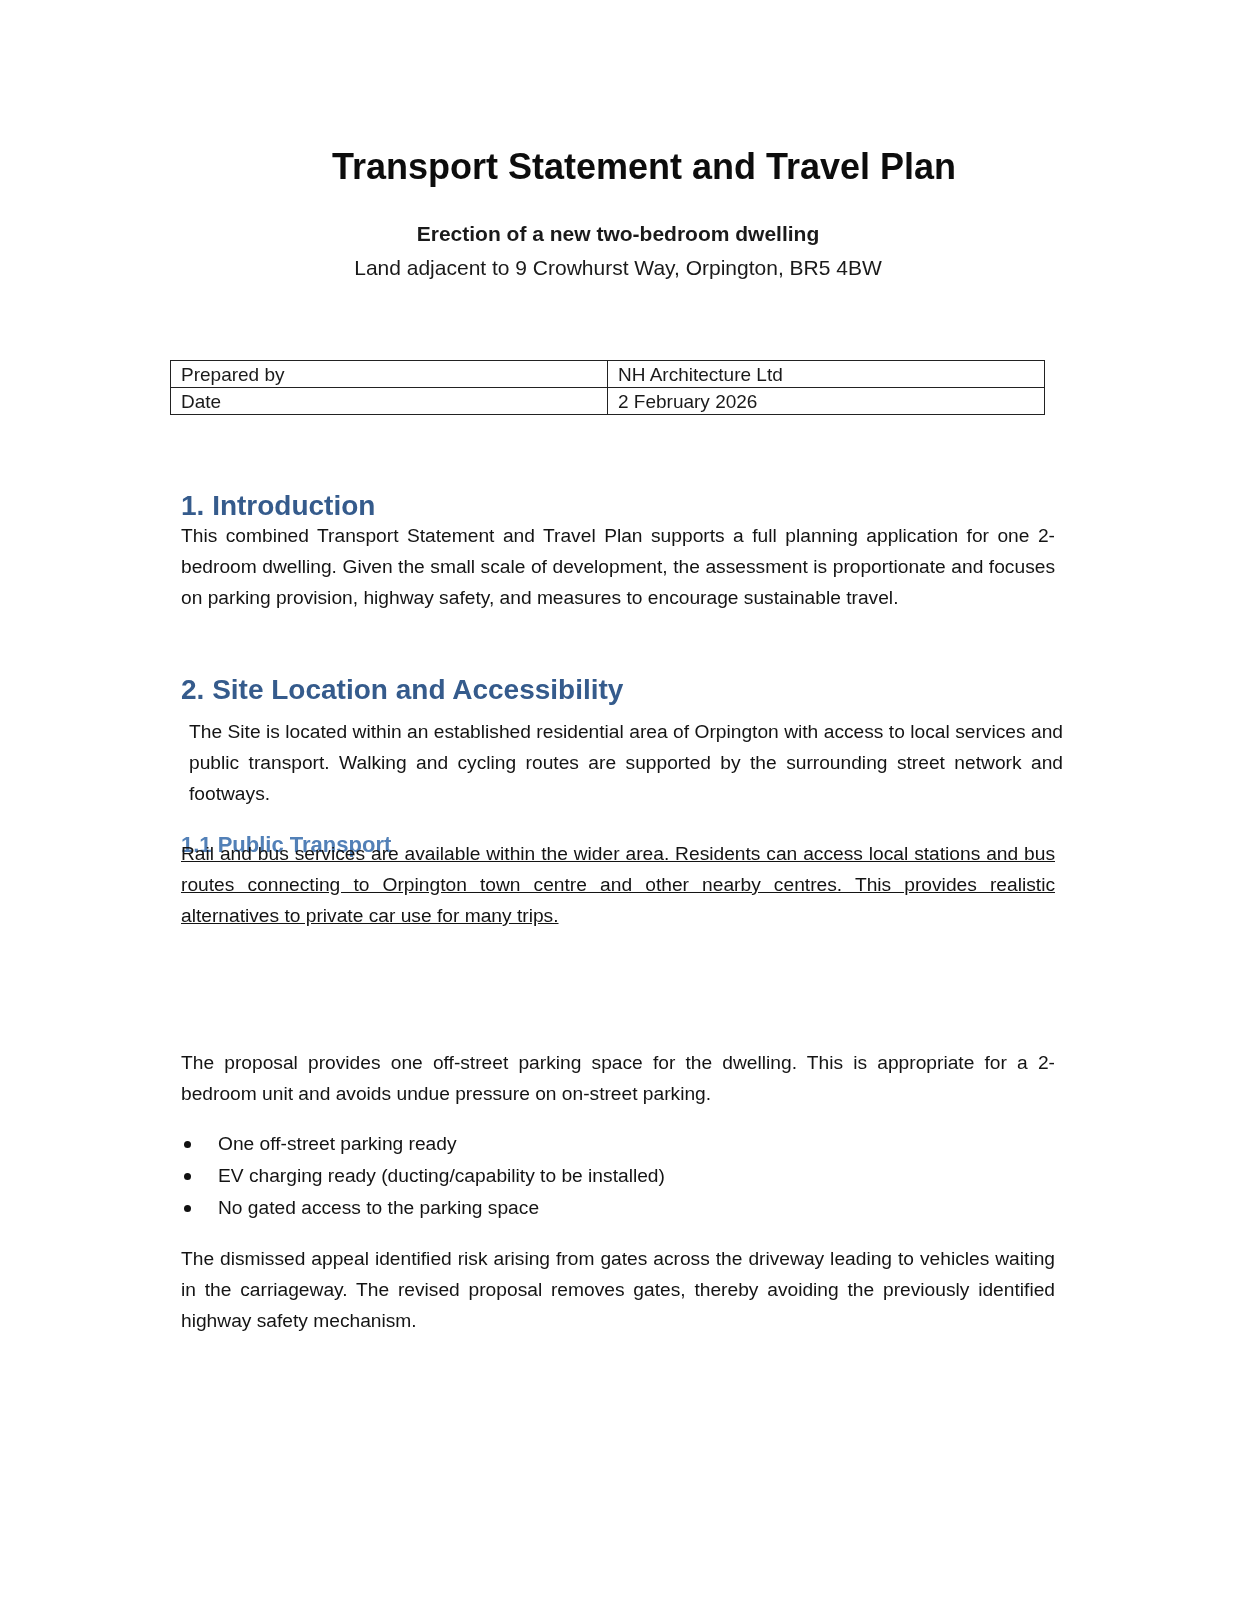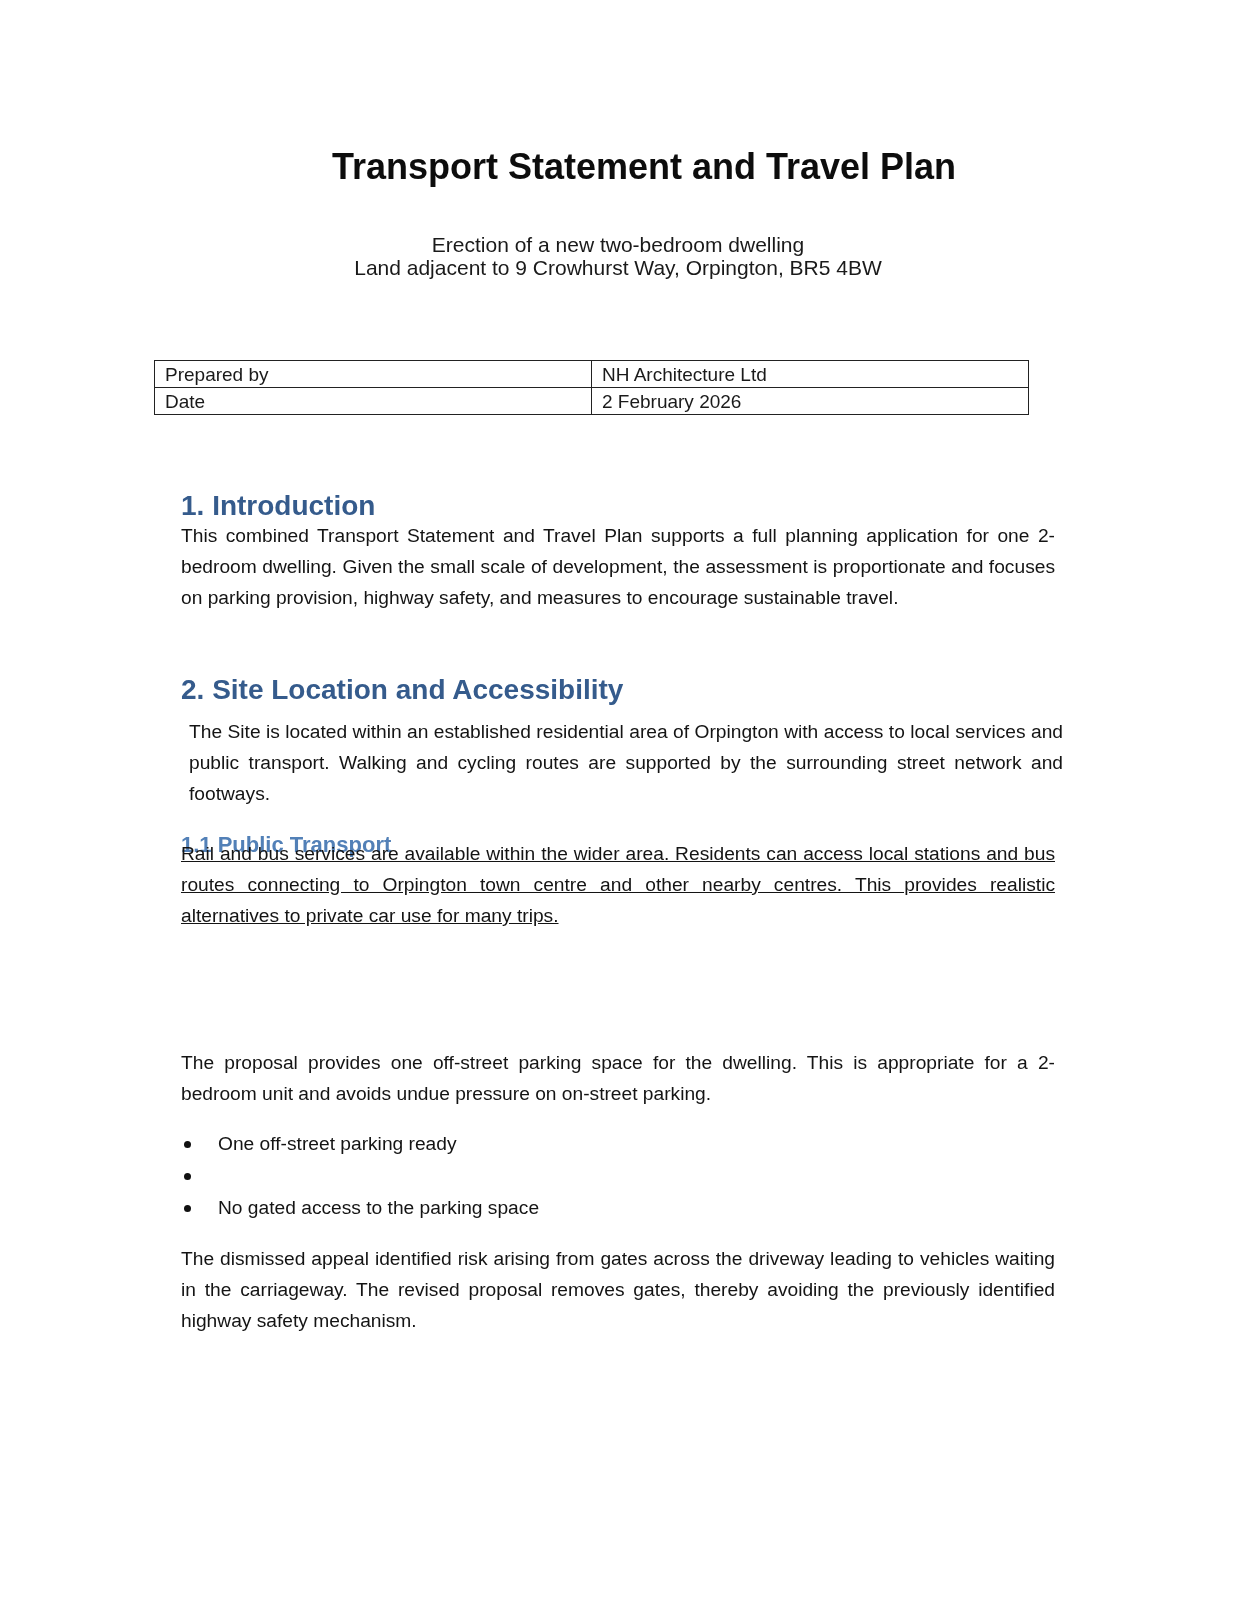--- a/index.html
+++ b/index.html
@@ -32,26 +32,26 @@
       letter-spacing: 0px;
       margin-left: 26px;
     }
     .subtitle {
       position: absolute;
       left: 0; width: 1236px;
       text-align: center;
       font-size: 21px;
       color: #1a1a1a;
     }
-    .subtitle.l1 { top: 233px; }
+    .subtitle.l1 { top: 222px; font-weight: bold; }
     .subtitle.l2 { top: 256px; }
 
     table.meta {
       position: absolute;
-      left: 154px;
+      left: 170px;
       top: 360px;
       width: 875px;
       border-collapse: collapse;
       font-size: 19px;
       color: #1a1a1a;
     }
     table.meta td {
       border: 1.5px solid #222;
       padding: 2px 10px 1px 10px;
       height: 23px;
@@ -141,20 +141,21 @@
 
   <div class="para" style="top:1047px;">The proposal provides one off-street parking space for the dwelling. This is appropriate for a 2-bedroom unit and avoids undue pressure on on-street parking.</div>
 
   <ul class="bullets" style="top:1128px;">
     <li>
       <span class="dot"></span>
       <span>One off-street parking ready</span>
     </li>
     <li>
       <span class="dot"></span>
+      <span>EV charging ready (ducting/capability to be installed)</span>
     </li>
     <li>
       <span class="dot"></span>
       <span>No gated access to the parking space</span>
     </li>
   </ul>
 
   <div class="para" style="top:1243px;">The dismissed appeal identified risk arising from gates across the driveway leading to vehicles waiting in the carriageway. The revised proposal removes gates, thereby avoiding the previously identified highway safety mechanism.</div>
 
 </div>

